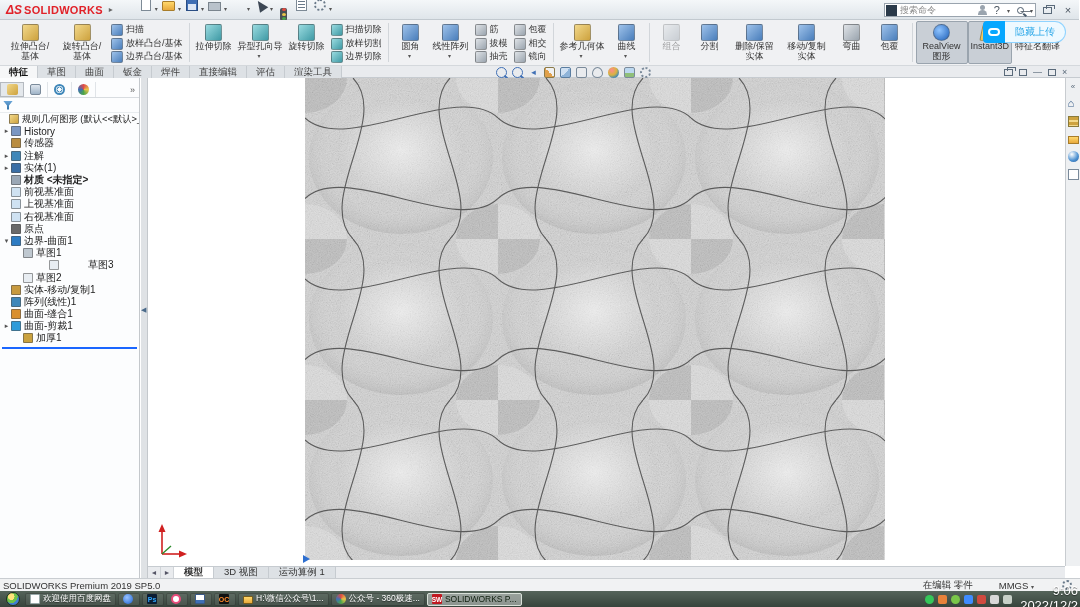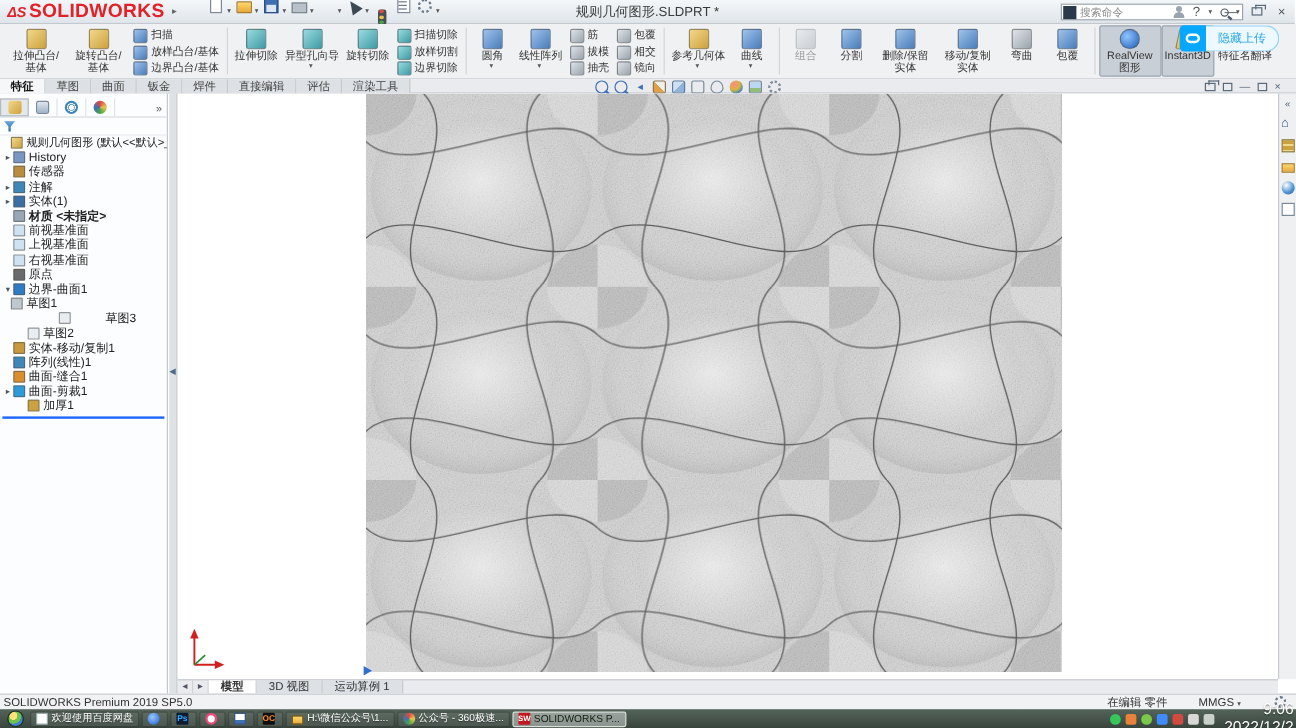--- a/index.html
+++ b/index.html
@@ -4,21 +4,21 @@
 <style>
   html,body{margin:0;padding:0;background:#888;}
   *{box-sizing:border-box;font-family:"Liberation Sans","DejaVu Sans",sans-serif;}
   #app{position:relative;width:1080px;height:607px;overflow:hidden;background:#fff;}
 
   
   #titlebar{position:absolute;left:0;top:0;width:1079px;height:20px;
     background:linear-gradient(#f4f7f9,#dfe5ea);border-bottom:1px solid #c2c9cf;
     display:flex;align-items:center;}
   .dslogo{color:#e12229;font-weight:bold;font-style:italic;font-size:12px;margin-left:6px;}
-  .swbrand{color:#e12229;font-size:16px;font-weight:bold;letter-spacing:.3px;margin-left:2px;}
+  .swbrand{color:#e12229;font-size:11px;font-weight:bold;letter-spacing:.3px;margin-left:2px;}
   .expander{color:#666;font-size:8px;margin:0 6px;}
   .qa{width:16px;height:15px;margin:0 1px;display:inline-flex;align-items:center;justify-content:center;border-radius:2px;position:relative;cursor:default;}
   .caret{font-size:6px;color:#555;margin:0 2px 0 0;}
   .qa-home{color:#3a5f8a;font-size:13px;}
   .qa-new{width:10px;height:13px;background:#fff;border:1px solid #7d8a96;}
   .qa-open{width:13px;height:10px;background:linear-gradient(#ffd86b,#e8a93c);border:1px solid #a87d2a;border-radius:1px;}
   .qa-save{width:12px;height:12px;background:#3f6fb5;border:1px solid #2a4d83;}
   .qa-save::after{content:"";position:absolute;left:4px;top:6px;width:8px;height:6px;background:#dce6f5;}
   .qa-print{width:13px;height:9px;background:#b9c2cb;border:1px solid #7b858e;}
   .qa-undo{color:#b9bfc5;font-size:12px;}
@@ -192,21 +192,20 @@
           <span class="qa-rebuild">
             <i style="background: rgb(224, 74, 63);"></i>
             <i style="background: rgb(232, 196, 74);"></i>
             <i style="background: rgb(74, 165, 74);"></i>
           </span>
         </span><span class="qa">
           <span class="qa-props"></span>
         </span><span class="qa">
           <span class="qa-options"></span>
         </span><span class="caret">▾</span></span>
-    <div id="doc-title">规则几何图形.SLDPRT *</div>
     <div id="searchbox">
       <span class="scope"></span>
       <span>搜索命令</span>
       <span class="mag"></span>
       <span class="caret">▾</span>
     </div>
     <div id="tb-right">
       <span class="person"></span>
       <span class="tbg">?</span>
       <span class="caret">▾</span>
@@ -476,21 +475,21 @@
         <div class="trow" style="padding-left: 2px;">
           <span class="texp"></span>
           <span class="ticon" style="background: rgb(106, 106, 106);"></span>
           <span>原点</span>
         </div>
         <div class="trow" style="padding-left: 2px;">
           <span class="texp">▾</span>
           <span class="ticon" style="background: rgb(46, 124, 195);"></span>
           <span>边界-曲面1</span>
         </div>
-        <div class="trow" style=" text-align: right;">
+        <div class="trow" style="padding-left: 14px; text-align: right;">
           <span class="texp"></span>
           <span class="ticon" style="background: rgb(191, 200, 208);"></span>
           <span>草图1</span>
         </div>
         <div class="trow" style="padding-left: 14px; gap: 26px;">
           <span class="texp"></span>
           <span class="ticon" style="background: rgb(232, 237, 242);"></span>
           <span>草图3</span>
         </div>
         <div class="trow" style="padding-left: 14px;">

